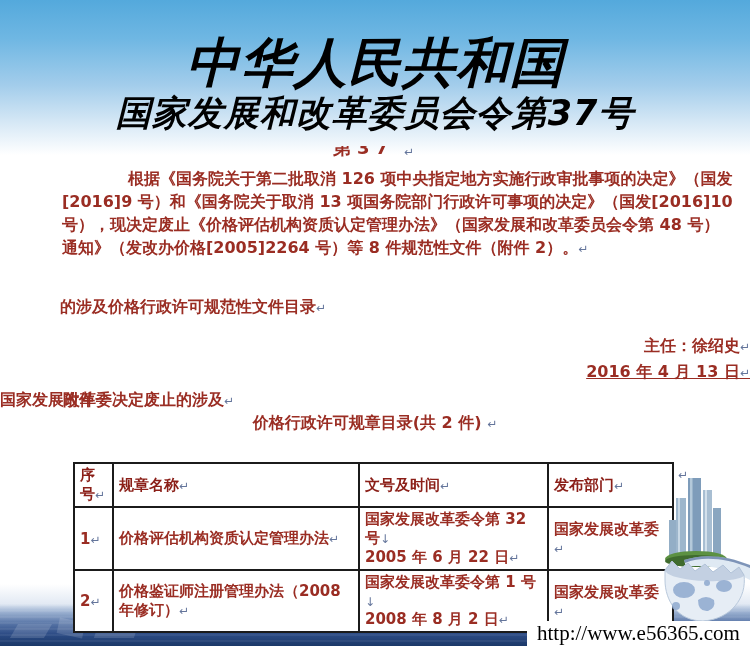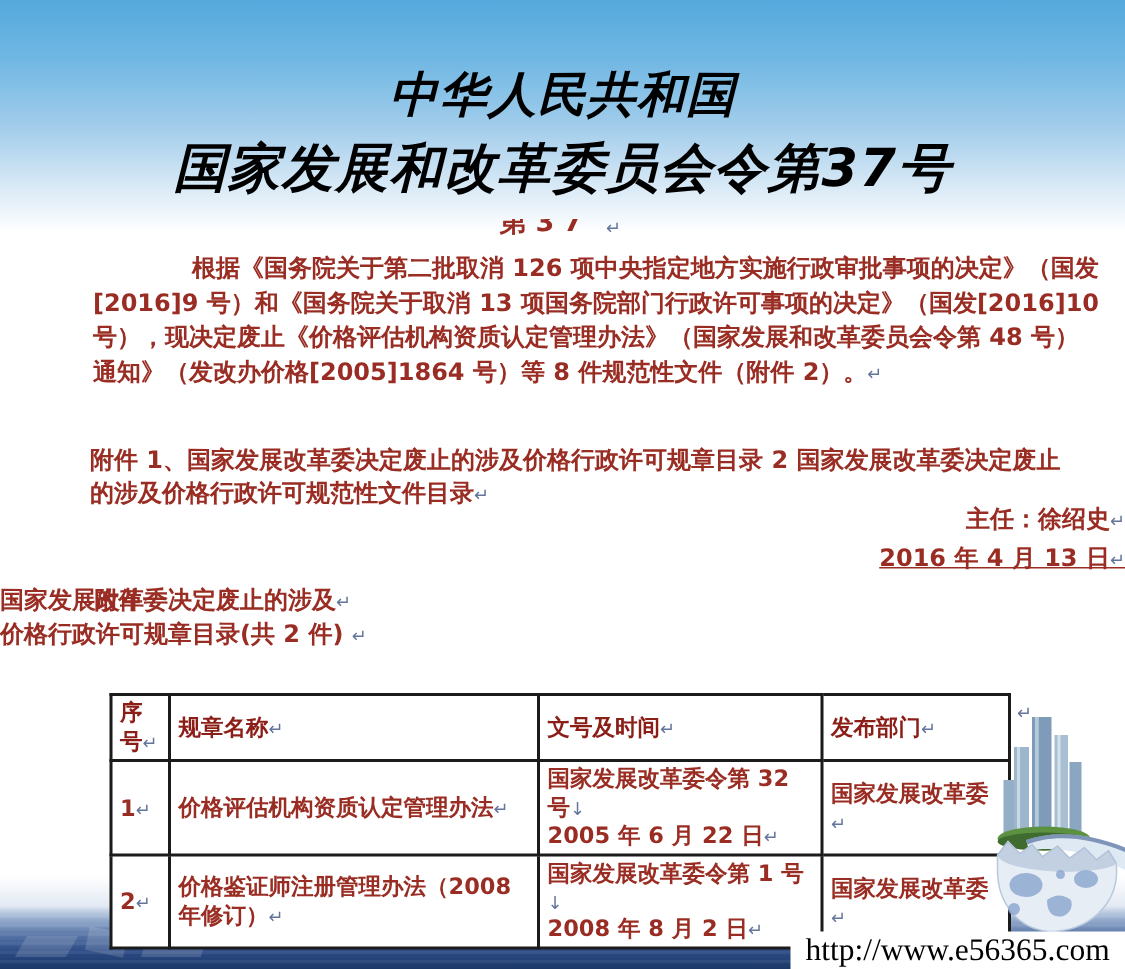--- a/index.html
+++ b/index.html
@@ -16,41 +16,41 @@
       repeating-linear-gradient(180deg,rgba(255,255,255,0.06) 0 2px,rgba(0,0,0,0) 2px 6px),
       linear-gradient(180deg,#dfe7f2 0%,#9fb4d3 18%,#5a77a8 45%,#2c4b85 72%,#1b3868 100%);}
   .wshape{position:absolute;background:rgba(255,255,255,0.14);}
   #wshape1{left:14px;bottom:8px;width:34px;height:14px;transform:skewX(-30deg);}
   #wshape2{left:58px;bottom:10px;width:26px;height:16px;transform:rotate(12deg);}
   #wshape3{left:96px;bottom:8px;width:40px;height:13px;transform:skewX(-18deg);}
 
   
   #title{position:absolute;top:38px;left:0;width:100%;text-align:center;color:#000;
     font-weight:800;font-style:italic;letter-spacing:1px;}
-  #title .t1{font-size:32px;line-height:50px;}
+  #title .t1{font-size:53px;line-height:50px;}
   #title .t2{font-size:35px;line-height:50px;}
 
   
   #clip-frag{position:absolute;left:333px;top:146px;height:13px;width:70px;overflow:hidden;}
   #clip-frag .inner{display:block;margin-top:-10px;font-size:18px;font-weight:bold;color:#9a2d23;letter-spacing:6px;}
   #clip-frag-mark{position:absolute;left:404px;top:145px;}
 
   
   .red{color:#9a2d23;font-weight:bold;}
   .mark{color:#64759b;font-weight:normal;font-size:12px;}
   .docline{white-space:nowrap;}
   #para1{position:absolute;left:62px;top:167px;width:640px;font-size:16px;line-height:23px;}
   #para1 .indent{text-indent:66px;}
   #para2{position:absolute;left:60px;top:296px;width:640px;font-size:16px;line-height:22px;}
   #signer{position:absolute;left:0;top:336px;width:100%;text-align:right;font-size:16px;}
   #date{position:absolute;left:0;top:362px;width:100%;text-align:right;font-size:16px;text-decoration:underline;}
   #attach-row{position:absolute;left:0;top:390px;width:100%;font-size:16px;}
   #attach-label{position:absolute;left:63px;top:0;}
   #attach-title1{display:block;width:100%;text-align:left;}
-  #attach-title2{position:absolute;left:0;top:413px;width:100%;text-align:left;font-size:16px;}
+  #attach-title2{position:absolute;left:0;top:413px;width:100%;text-align:center;font-size:16px;}
 
   
   #doc-table{position:absolute;left:73px;top:462px;border-collapse:collapse;table-layout:fixed;width:601px;}
   #doc-table th,#doc-table td{border:2px solid #1b1b1b;font-size:15px;color:#9a2d23;font-weight:bold;
     padding:2px 5px;vertical-align:middle;text-align:left;background:#ffffff;}
   #doc-table th{color:#8b1f18;height:26px;}
   #doc-table tr.r1 td{height:46px;}
   #doc-table tr.r2 td{height:50px;}
   .rowmark{position:absolute;font-size:12px;color:#64759b;}
   #rowmark-h{left:678px;top:468px;}
@@ -84,25 +84,24 @@
 
   <div id="clip-frag">
     <span class="inner">第37号</span>
   </div>
   <span id="clip-frag-mark" class="mark">↵</span>
 
   <div id="para1" class="red">
     <div class="docline indent">根据《国务院关于第二批取消 126 项中央指定地方实施行政审批事项的决定》（国发</div>
     <div class="docline">[2016]9 号）和《国务院关于取消 13 项国务院部门行政许可事项的决定》（国发[2016]10</div>
     <div class="docline">号），现决定废止《价格评估机构资质认定管理办法》（国家发展和改革委员会令第 48 号）</div>
-    <div class="docline"><span>通知》（发改办价格[2005]1864 号）等 8 件规范性文件（附件 2）。</span><span class="mark">↵</span></div>
+    <div class="docline"><span>通知》（发改办价格[2005]2264 号）等 8 件规范性文件（附件 2）。</span><span class="mark">↵</span></div>
   </div>
 
   <div id="para2" class="red">
-    <div class="docline">附件 1、国家发展改革委决定废止的涉及价格行政许可规章目录 2 国家发展改革委决定废止</div>
     <div class="docline"><span>的涉及价格行政许可规范性文件目录</span><span class="mark">↵</span></div>
   </div>
 
   <div id="signer" class="red"><span>主任：徐绍史</span><span class="mark">↵</span></div>
 
   <div id="date" class="red"><span>2016 年 4 月 13 日</span><span class="mark">↵</span></div>
 
   <div id="attach-row" class="red">
     <span id="attach-label">附件一</span>
     <span id="attach-title1"><span>国家发展改革委决定废止的涉及</span><span class="mark">↵</span></span>

